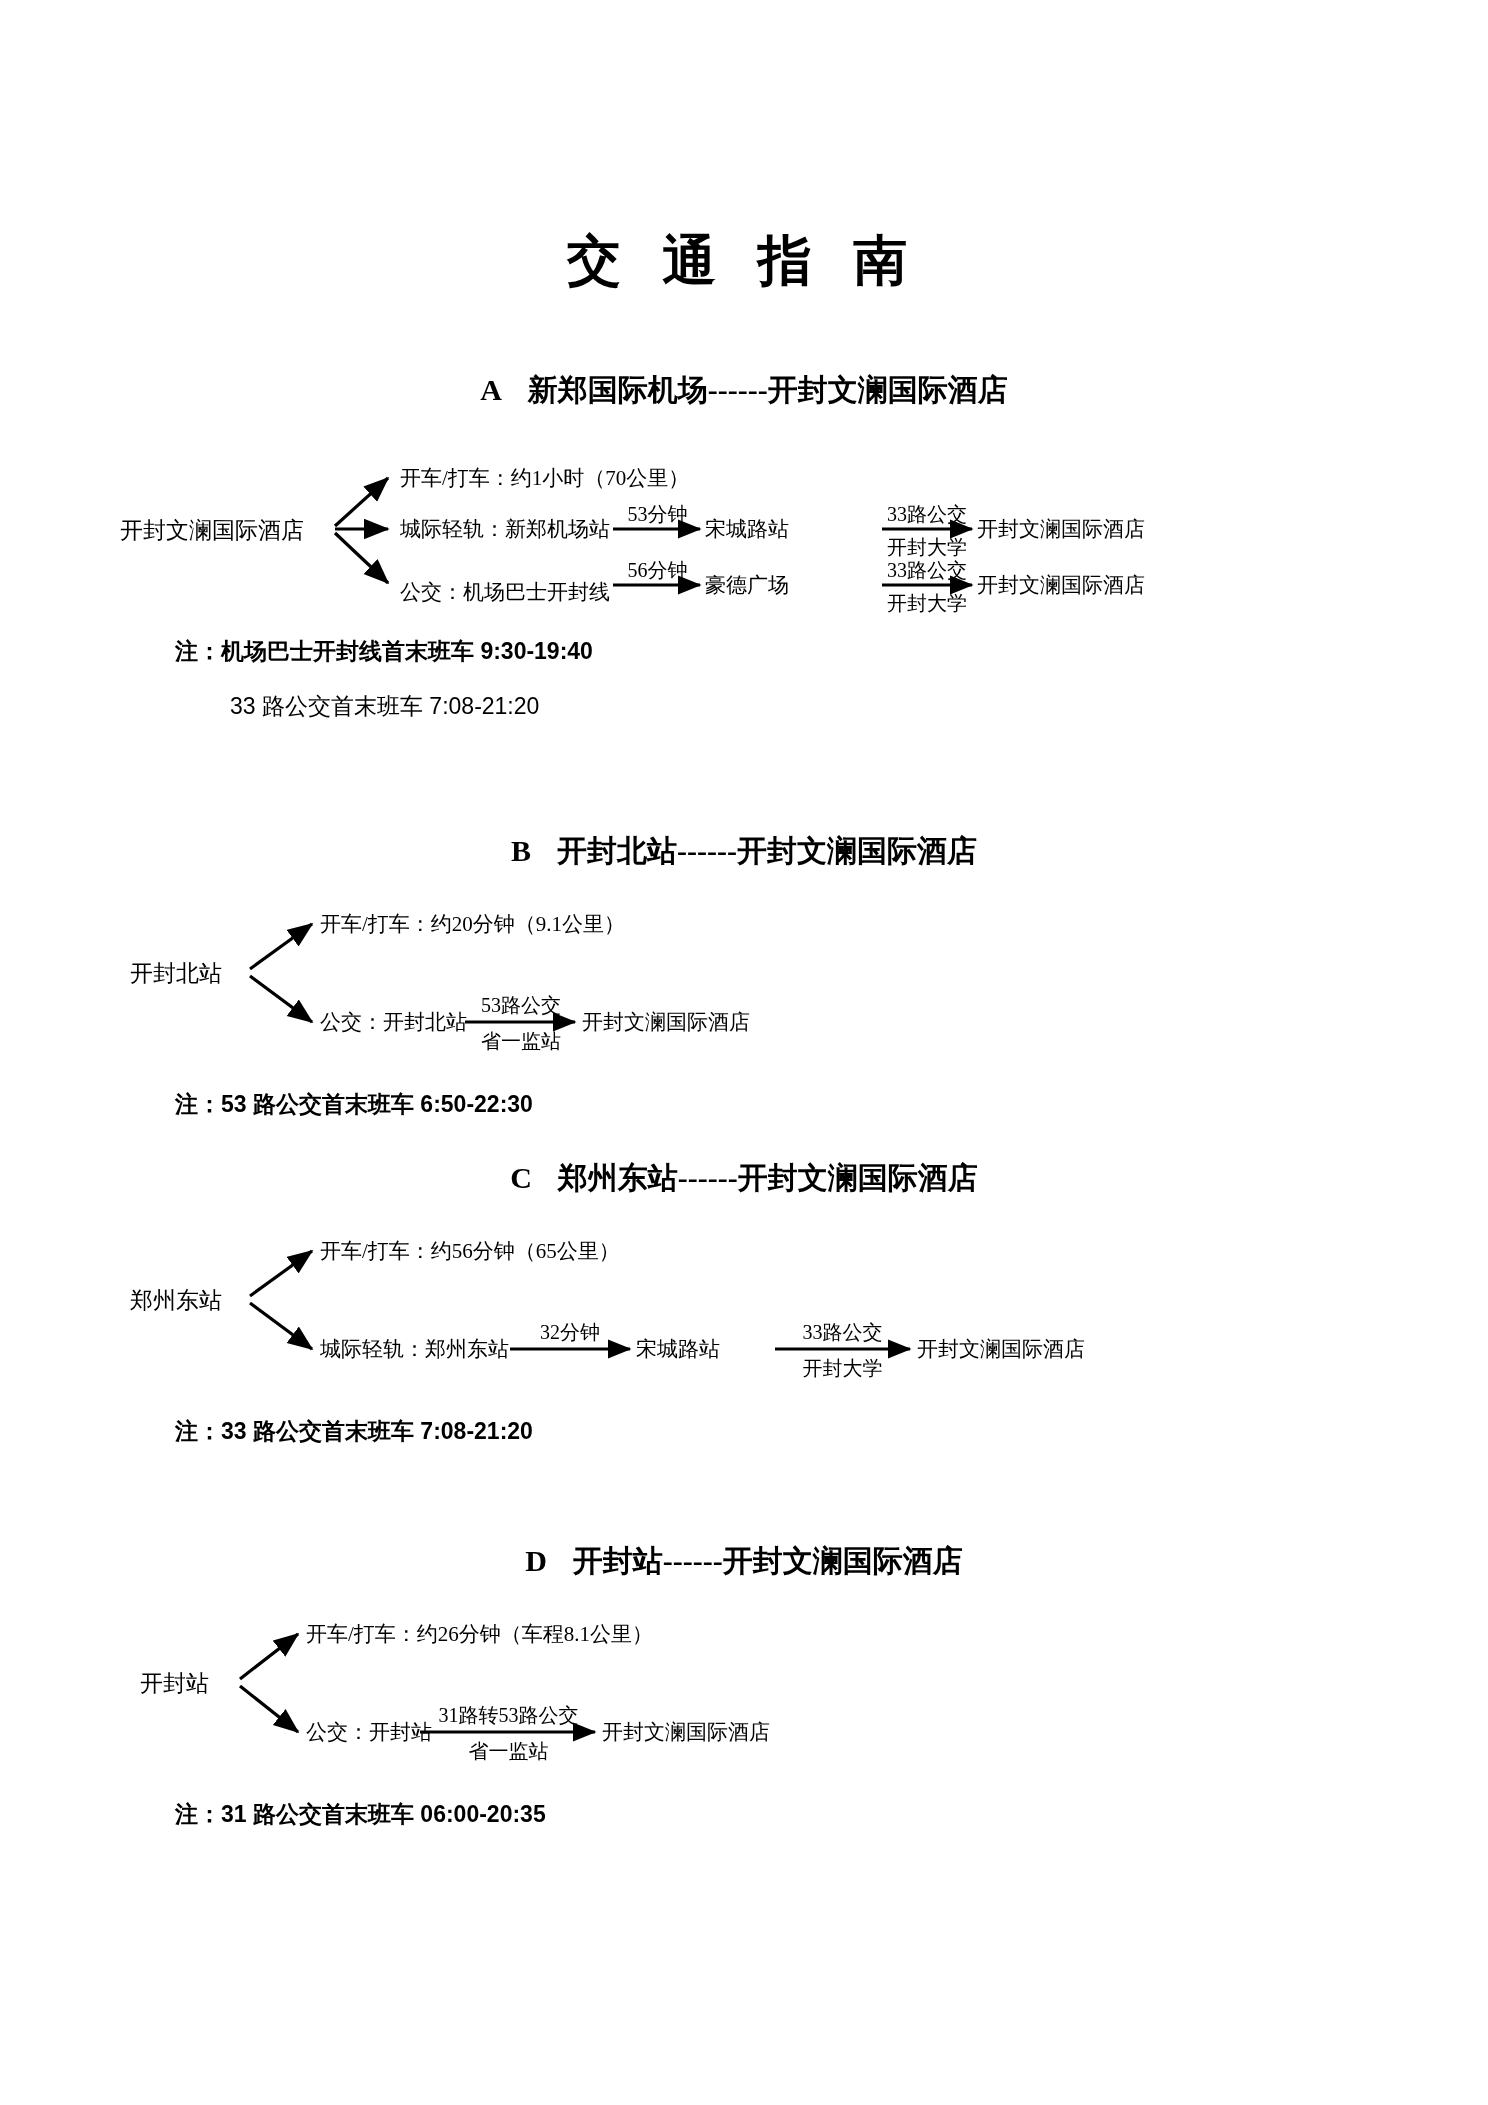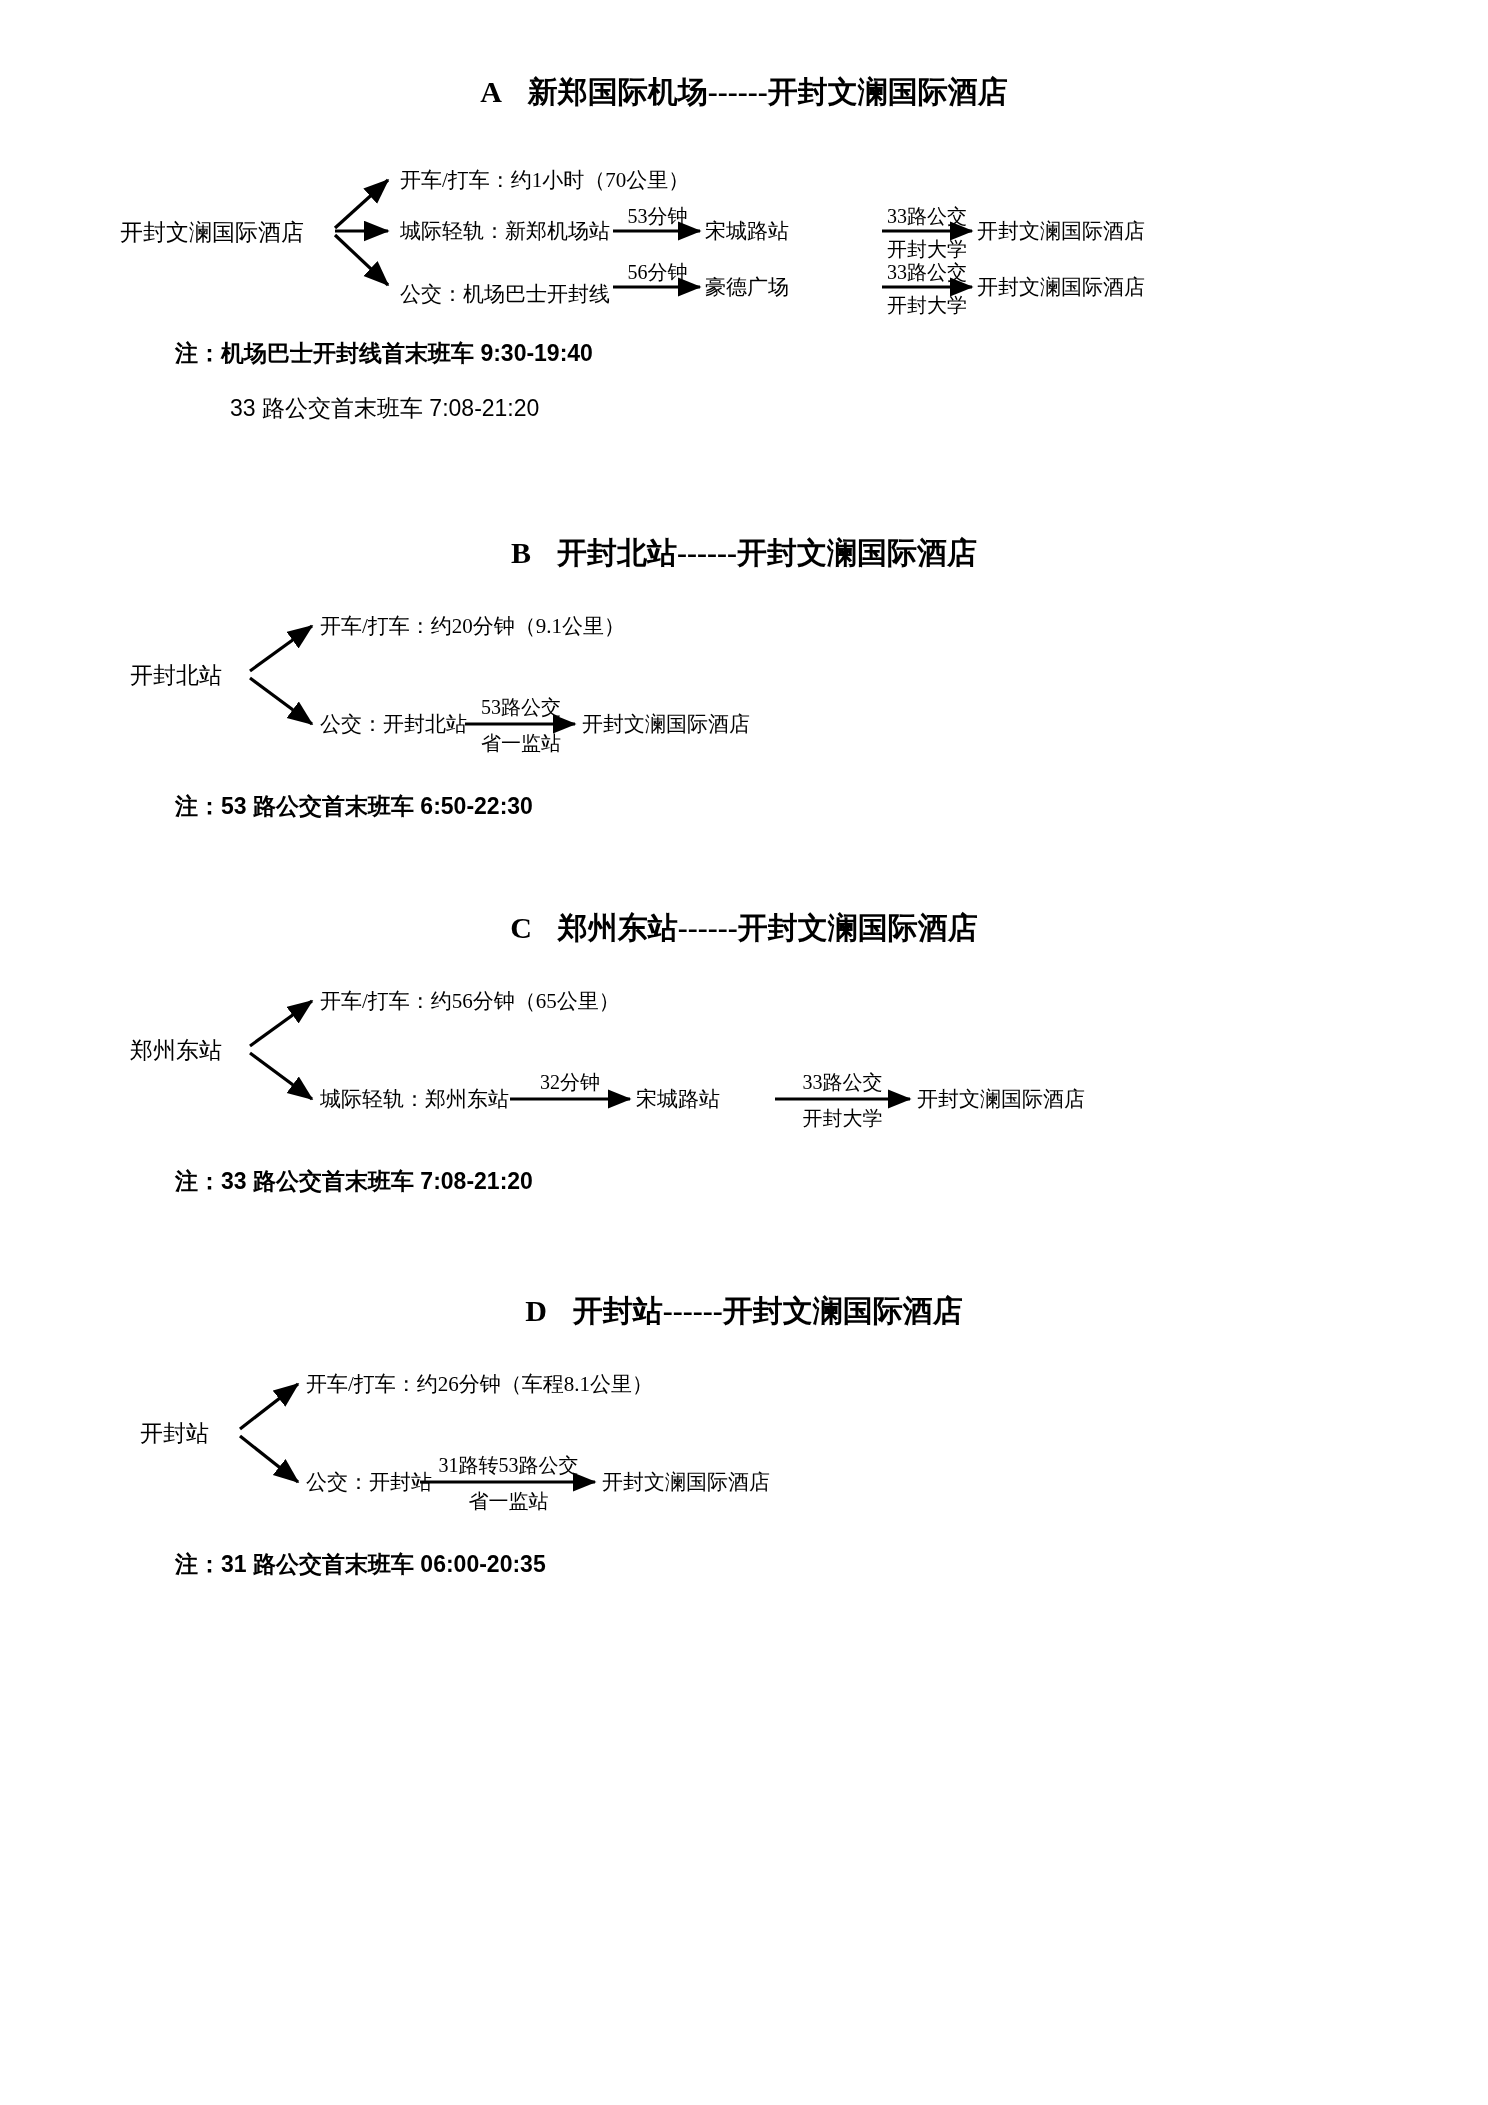--- a/index.html
+++ b/index.html
@@ -83,20 +83,21 @@
     font-size: 23px;
     white-space: nowrap;
     position: absolute;
   }
 </style>
 </head>
 <body>
 
 <div class="page">
 
+  <div class="doc-title">交 通 指 南</div>
 
   <div class="section" style="margin-top:72px;">
     <div class="sec-heading">
       <span class="letter">A</span><span>新郑国际机场------开封文澜国际酒店</span>
     </div>
 
     <div class="diagram" style="height:220px; margin-top:30px;">
       <svg class="arrows" width="1250" height="220">
         <defs>
           <marker id="ah" markerWidth="9" markerHeight="9" refX="7.5" refY="3.2" orient="auto">
@@ -161,21 +162,21 @@
 
       <div class="node" style="left:200px; top:108px;">公交：开封北站</div>
       <div class="small-lbl" style="left:345px; top:90px; width:112px;">53路公交</div>
       <div class="small-lbl" style="left:345px; top:126px; width:112px;">省一监站</div>
       <div class="node" style="left:462px; top:108px;">开封文澜国际酒店</div>
 
       <div class="note" style="left:55px; top:185px; font-weight:bold;">注：53 路公交首末班车 6:50-22:30</div>
     </div>
   </div>
 
-  <div class="section" style="margin-top:112px;">
+  <div class="section" style="margin-top:64px;">
     <div class="sec-heading">
       <span class="letter">C</span><span>郑州东站------开封文澜国际酒店</span>
     </div>
 
     <div class="diagram" style="height:190px; margin-top:32px;">
       <svg class="arrows" width="1250" height="190">
         <defs>
           <marker id="ahc" markerWidth="9" markerHeight="9" refX="7.5" refY="3.2" orient="auto">
             <path d="M0,0 L8,3.2 L0,6.4 z" fill="#000"></path>
           </marker>

